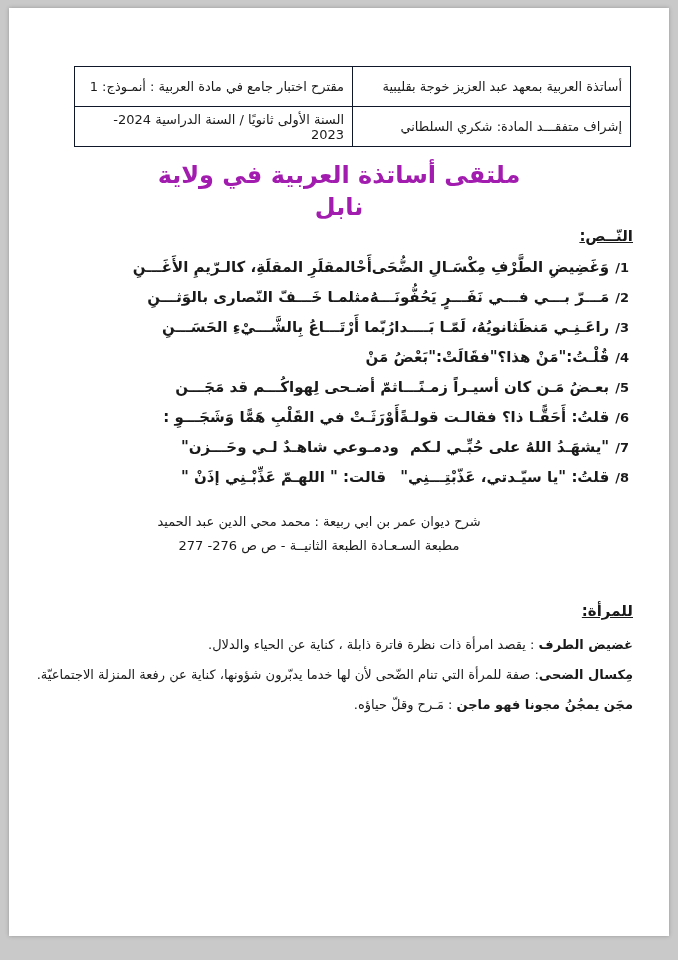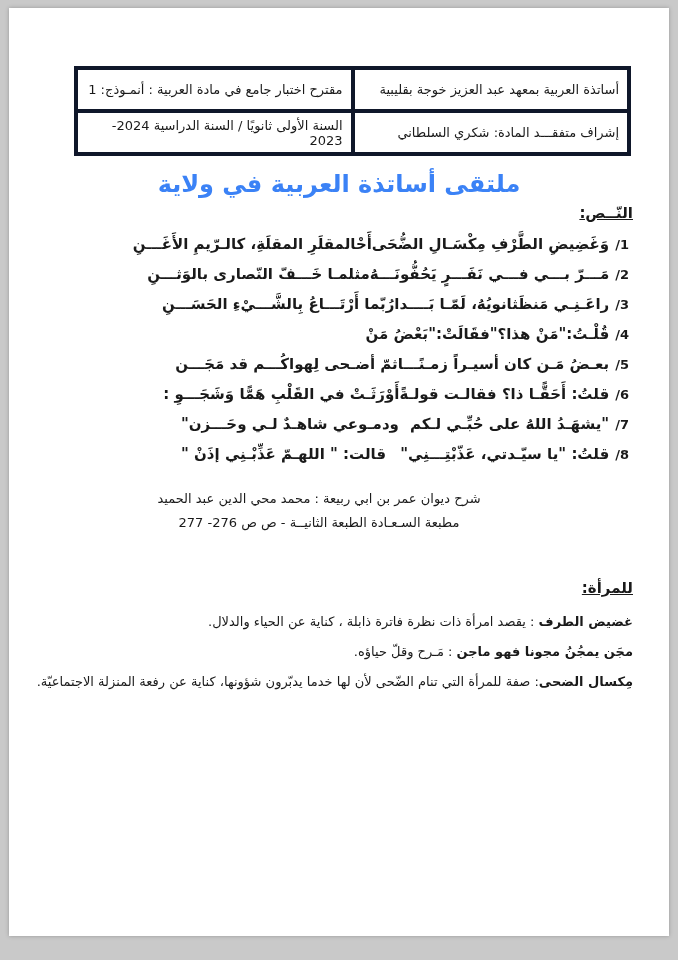--- a/index.html
+++ b/index.html
@@ -24,34 +24,34 @@
   }
   
   table.hdr {
     border-collapse: collapse;
     margin: 58px 38px 0 65px;
     width: 557px;
     font-size: 13px;
     table-layout: fixed;
   }
   table.hdr td {
-    border: 4px solid #0f172a;
+    border: 1px solid #0f172a;
     height: 33px;
     padding: 3px 8px;
     vertical-align: middle;
     text-align: right;
   }
   
   .title {
     margin-top: 12px;
     text-align: center;
     font-size: 24px;
     font-weight: bold;
     line-height: 32px;
-    color: #3b82f6;
+    color: #a21caf;
   }
   
   .sec-heading {
     margin: 4px 36px 0 0;
     font-size: 15px;
     font-weight: bold;
     text-decoration: underline;
     text-align: right;
     padding-left: 36px;
   }
@@ -111,20 +111,21 @@
     </tr>
     <tr>
       <td>إشراف متفقـــد المادة: شكري السلطاني</td>
       <td>السنة الأولى ثانويًا / السنة الدراسية 2024-2023</td>
     </tr>
   </tbody>
     </table>
 
   <div class="title">
     <div>ملتقى أساتذة العربية في ولاية</div>
+    <div>نابل</div>
   </div>
 
   <div class="sec-heading">النّــص:</div>
 
   <div class="poem">
 
     <div class="verse">
       <span class="hemi-first"><span class="vnum" dir="ltr">/1</span><span>وَغَضِيضِ الطَّرْفِ مِكْسَـالِ الضُّحَى</span></span>
       <span class="hemi-second">أَحْالمقلَرِ المقلَةِ، كالـرّيمِ الأَغَـــنِ</span>
     </div>
@@ -167,17 +168,17 @@
 
   <div class="source">
     <div>شرح ديوان عمر بن ابي ربيعة : محمد محي الدين عبد الحميد</div>
     <div>مطبعة السـعـادة الطبعة الثانيــة  - ص ص 276- 277</div>
   </div>
 
   <div class="sharh-heading">للمرأة:</div>
 
   <div class="expl">
     <div><span class="term">غضيض الطرف</span><span> : يقصد امرأة ذات نظرة فاترة ذابلة ، كناية عن الحياء والدلال.</span></div>
+    <div><span class="term">مِكسال الضحى</span><span>: صفة للمرأة التي تنام الضّحى لأن لها خدما يدبّرون شؤونها، كناية عن رفعة المنزلة الاجتماعيّة.</span></div>
     <div><span class="term">مجَن يمجُنُ مجونا فهو ماجن</span><span> : مَـرح وقلّ حياؤه.</span></div>
-    <div><span class="term">مِكسال الضحى</span><span>: صفة للمرأة التي تنام الضّحى لأن لها خدما يدبّرون شؤونها، كناية عن رفعة المنزلة الاجتماعيّة.</span></div>
   </div>
 
 </div>
 
 </body></html>

